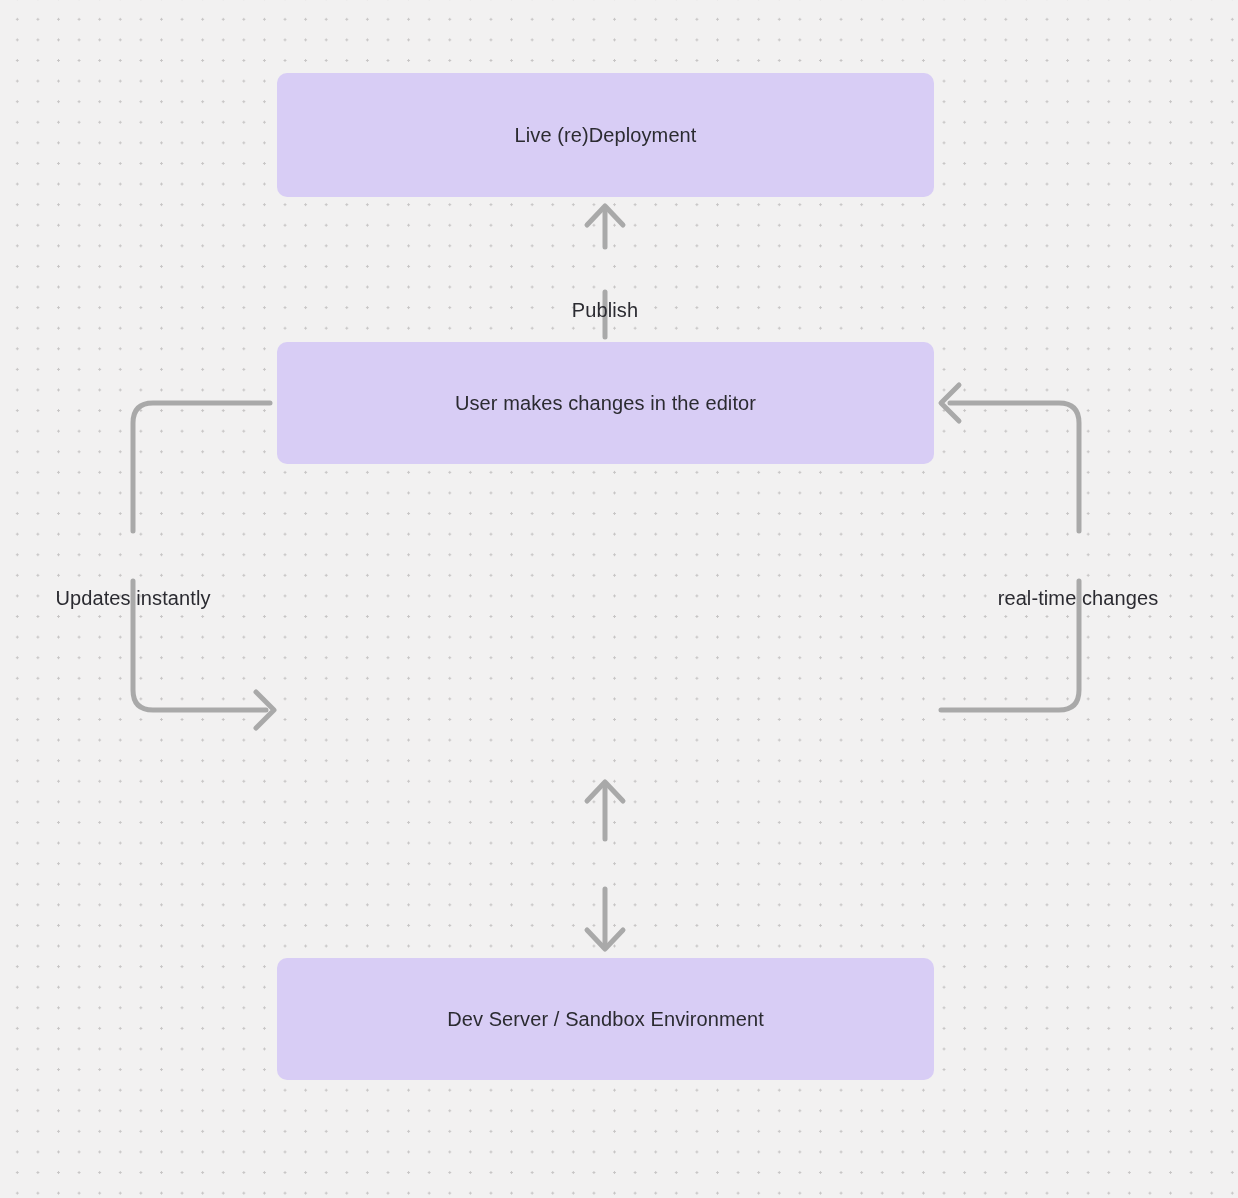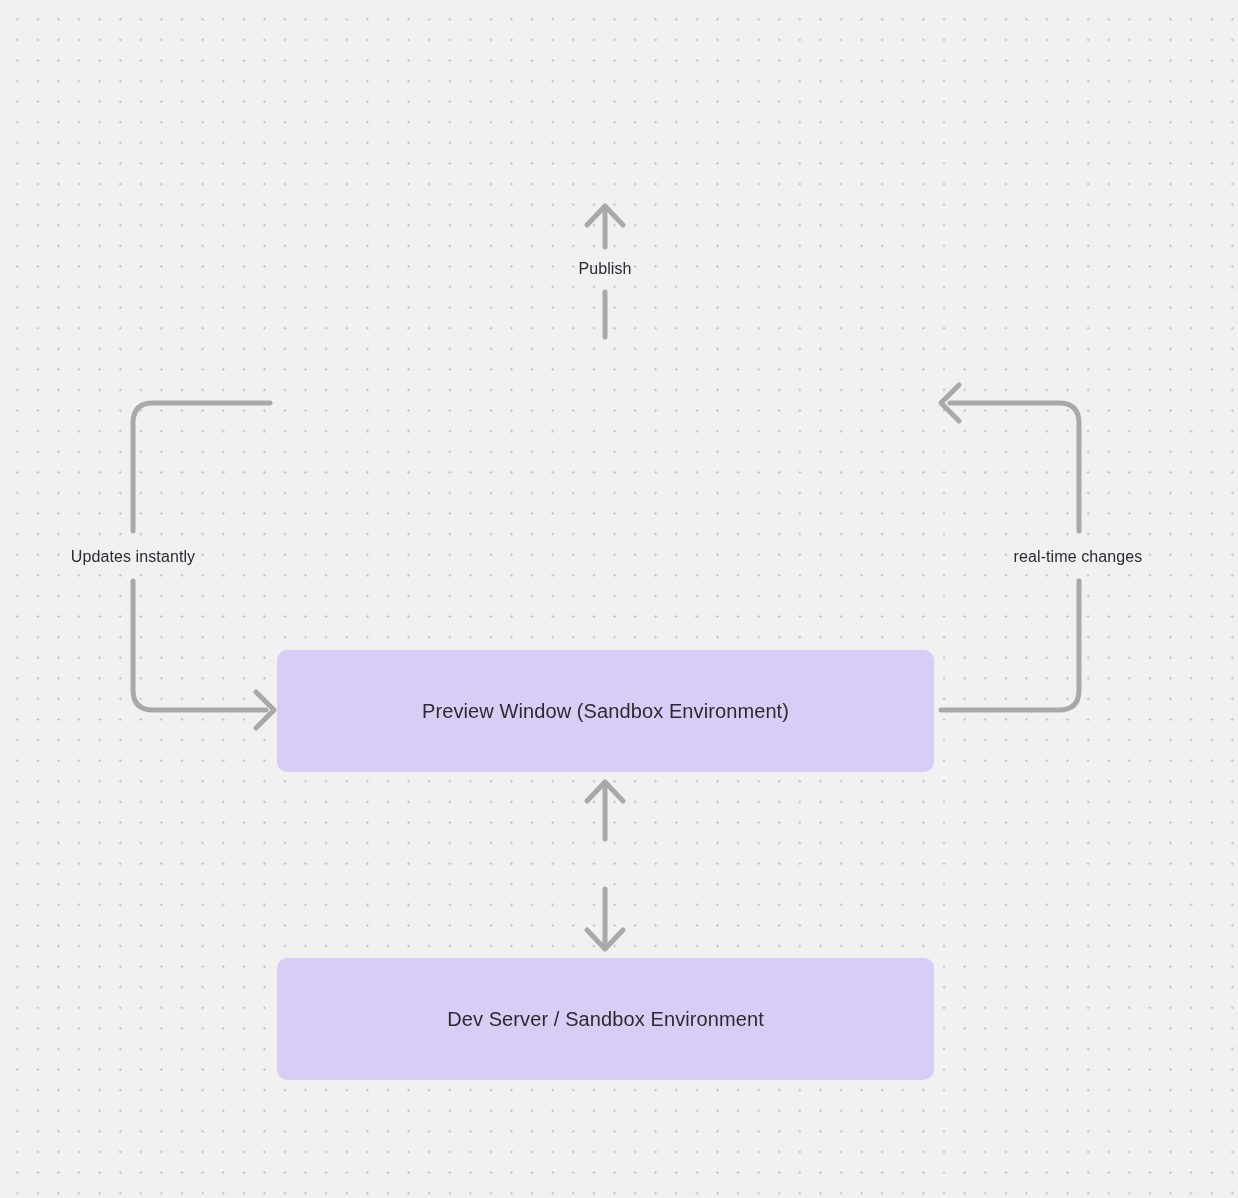--- a/index.html
+++ b/index.html
@@ -37,23 +37,24 @@
   }
   #node-live   { top: 73px; height: 124px; }
   #node-editor { top: 342px; }
   #node-preview{ top: 650px; }
   #node-dev    { top: 958px; align-items: center; }
 
   .edge-label {
     position: absolute;
     transform: translate(-50%, -50%);
     color: #2b2b31;
-    font-size: 16px;
+    font-size: 20px;
     letter-spacing: 0.1px;
     white-space: nowrap;
+    margin-top: 41px;
   }
   #label-publish   { left: 605px;  top: 269px; }
   #label-updates   { left: 133px;  top: 557px; }
   #label-realtime  { left: 1078px; top: 557px; }
   #label-spunup    { left: 606px;  top: 866px; }
 
   svg.wires {
     position: absolute;
     left: 0; top: 0;
     width: 1238px;
@@ -94,25 +95,28 @@
     </g>
 
     <g>
       <path d="M587,801 L605,782 L623,801"></path>
       <path d="M605,785 L605,839"></path>
       <path d="M605,889 L605,944"></path>
       <path d="M587,930 L605,949 L623,930"></path>
     </g>
   </svg>
 
+  <div class="node" id="node-live">
+    <span class="node-label">Live (re)Deployment</span>
+  </div>
 
+  <div class="node" id="node-editor">
+    <span class="node-label">User makes changes in the editor</span>
+  </div>
 
-  <div class="node" id="node-preview">
-    <span class="node-label">Preview Window (Sandbox Environment)</span>
-  </div>
 
   <div class="node" id="node-dev">
     <span class="node-label">Dev Server / Sandbox Environment</span>
   </div>
 
   <div class="edge-label" id="label-publish">Publish</div>
   <div class="edge-label" id="label-updates">Updates instantly</div>
   <div class="edge-label" id="label-realtime">real-time changes</div>
 
 </div>

